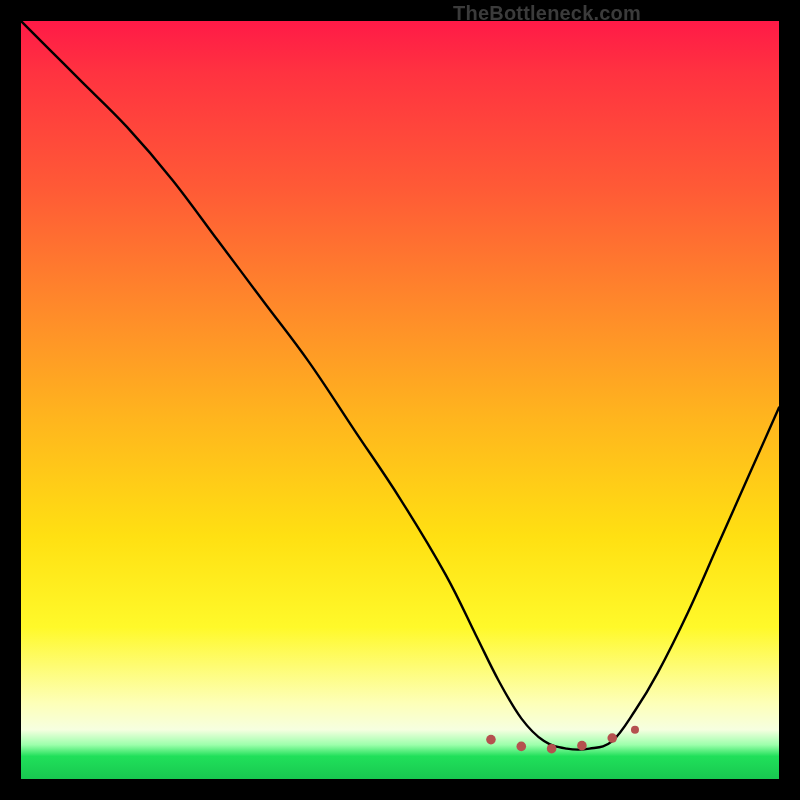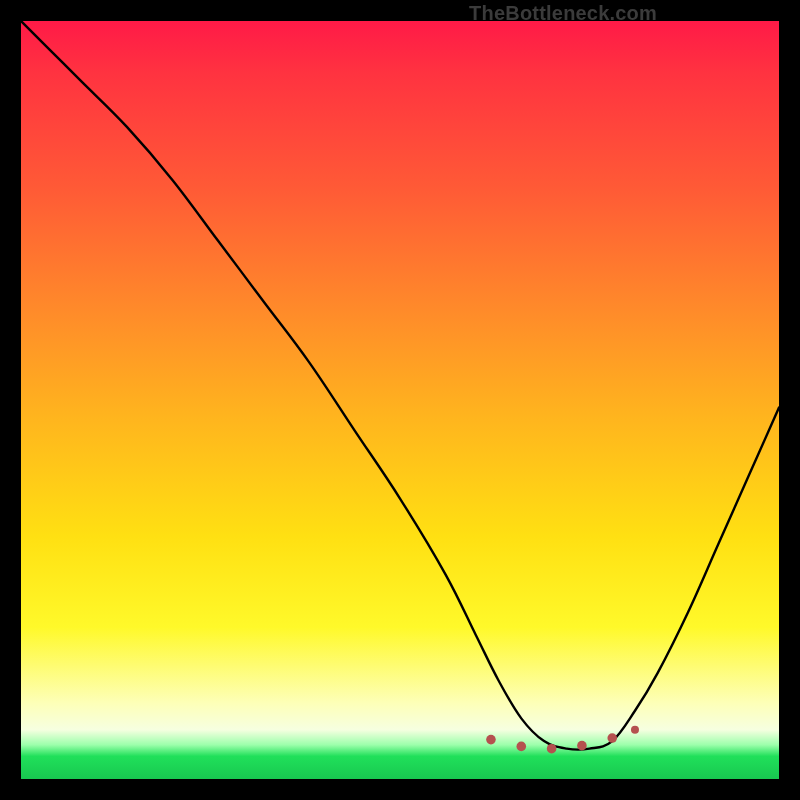--- a/index.html
+++ b/index.html
@@ -9,21 +9,20 @@
     height: 800px;
     overflow: hidden;
     background: #000;
     font-family: Arial, Helvetica, sans-serif;
   }
   .frame {
     width: 649px;
     height: 800px;
     background: #000;
     position: relative;
-    padding-left: 16px;
   }
   .plot-area {
     position: absolute;
     left: 21px;
     top: 21px;
     width: 758px;
     height: 758px;
     overflow: hidden;
   }
   .gradient-bg {

